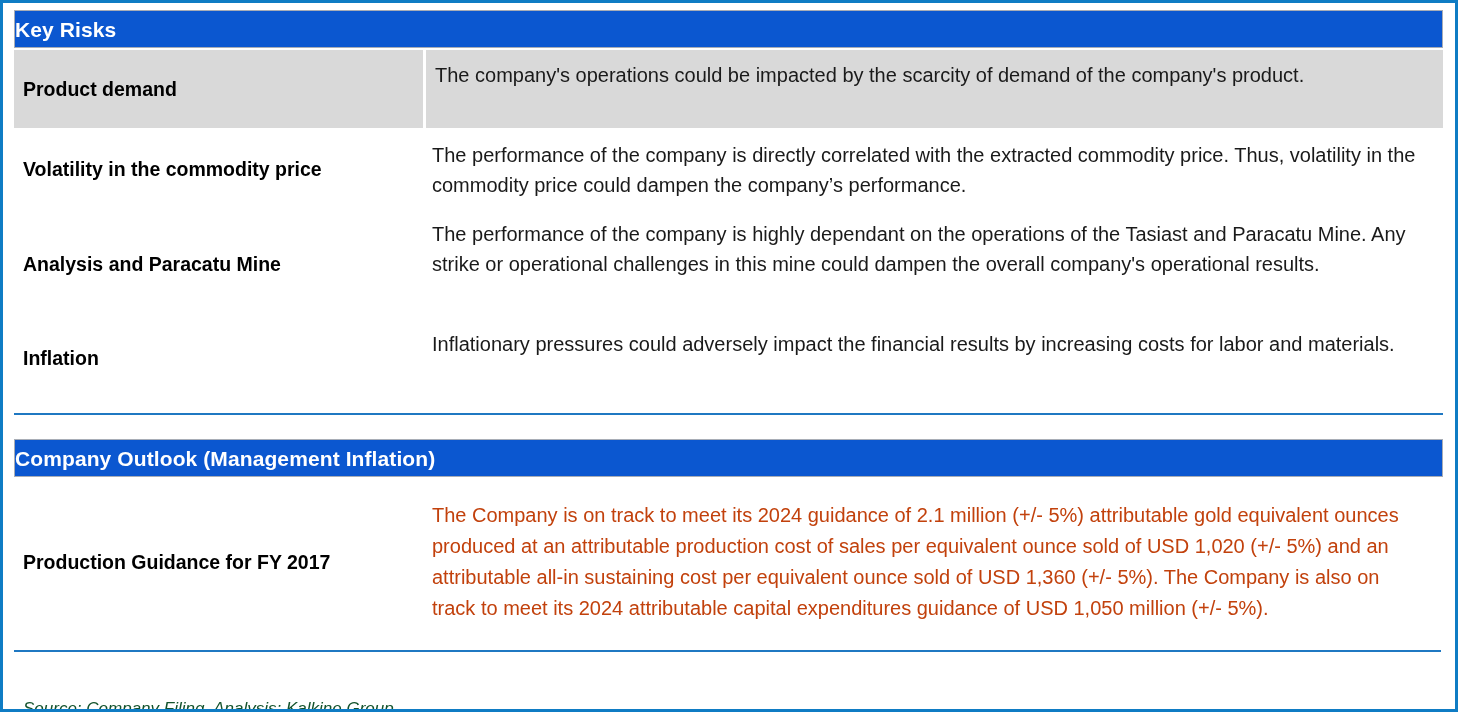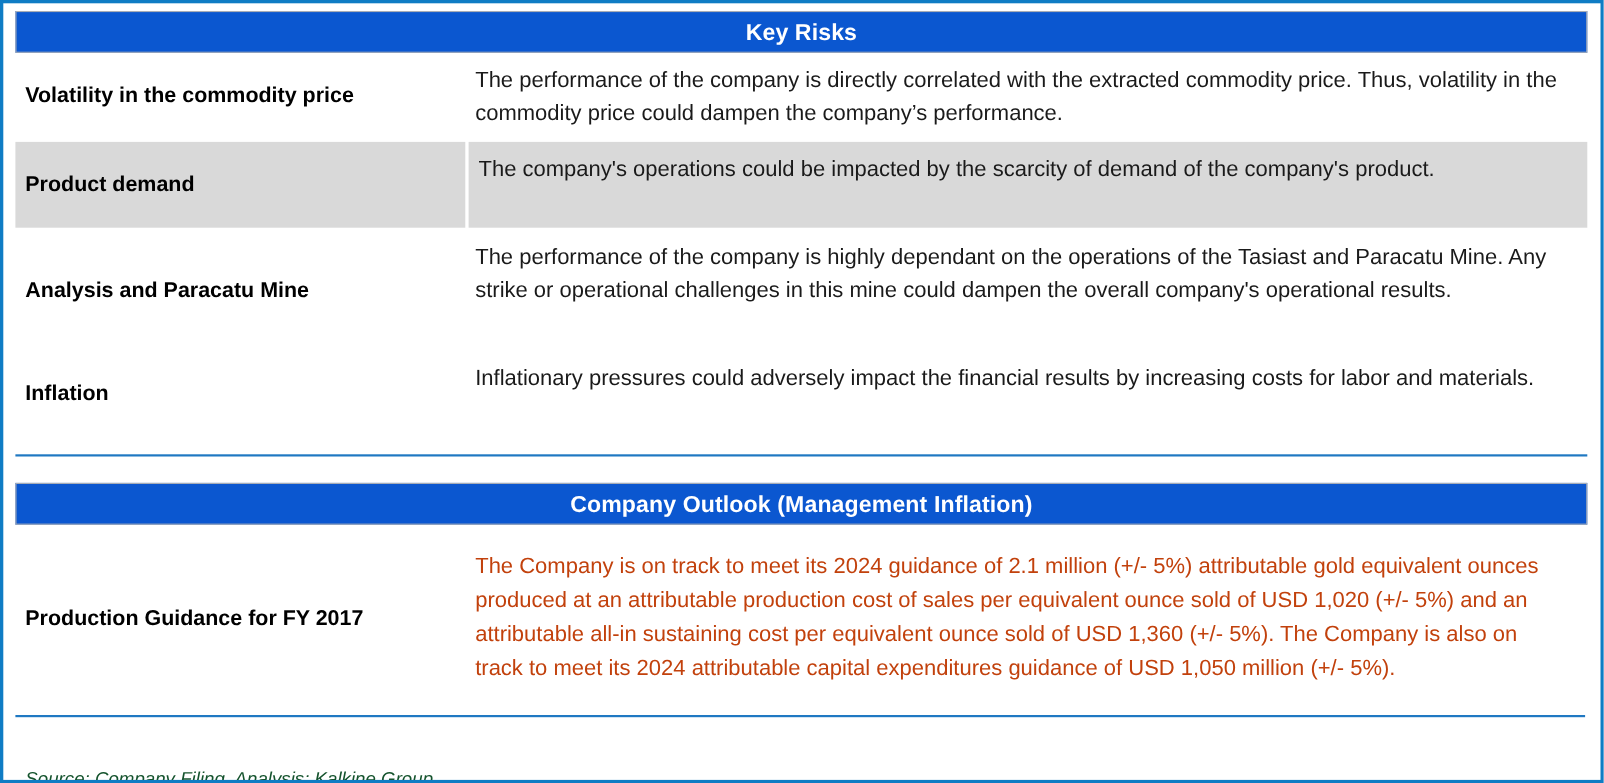--- a/index.html
+++ b/index.html
@@ -31,21 +31,20 @@
 
   
   .banner {
     width: 1429px;
     height: 38px;
     background: #0b57d0;
     border: 1px solid #a8adb6;
     box-sizing: border-box;
     display: flex;
     align-items: center;
-    justify-content: center;
   }
   .banner-title {
     color: #ffffff;
     font-size: 21px;
     font-weight: bold;
     letter-spacing: 0.1px;
     line-height: 1;
   }
   .risk-row > div {
     box-sizing: border-box;
@@ -141,28 +140,28 @@
 
 <div class="page">
   <div class="inner">
 
     <div class="banner">
       <span class="banner-title">Key Risks</span>
     </div>
 
     <div>
 
+      <div class="risk-row shaded" style="height:78px;">
+        <div class="cell-label">Product demand</div>
+        <div class="cell-body">The company's operations could be impacted by the scarcity of demand of the company's product.</div>
+      </div>
+
       <div class="risk-row" style="height:79px;">
         <div class="cell-label">Volatility in the commodity price</div>
         <div class="cell-body">The performance of the company is directly correlated with the extracted commodity price. Thus, volatility in the commodity price could dampen the company’s performance.</div>
-      </div>
-
-      <div class="risk-row shaded" style="height:78px;">
-        <div class="cell-label">Product demand</div>
-        <div class="cell-body">The company's operations could be impacted by the scarcity of demand of the company's product.</div>
       </div>
 
       <div class="risk-row" style="height:110px;">
         <div class="cell-label">Analysis and Paracatu Mine</div>
         <div class="cell-body">The performance of the company is highly dependant on the operations of the Tasiast and Paracatu Mine. Any strike or operational challenges in this mine could dampen the overall company's operational results.</div>
       </div>
 
       <div class="risk-row" style="height:78px;">
         <div class="cell-label">Inflation</div>
         <div class="cell-body">Inflationary pressures could adversely impact the financial results by increasing costs for labor and materials.</div>

